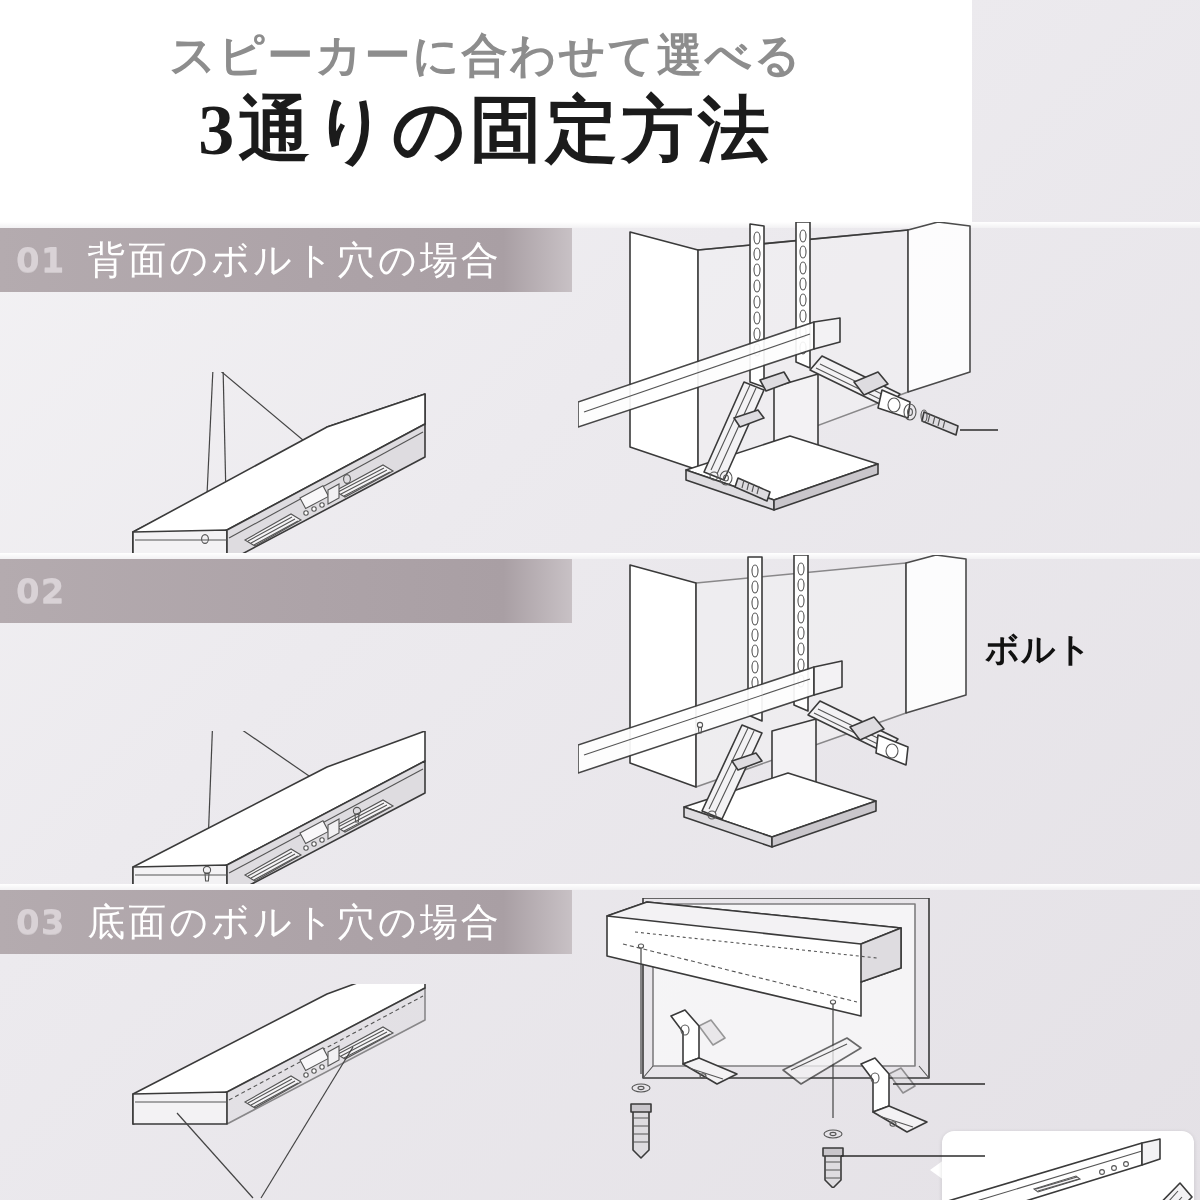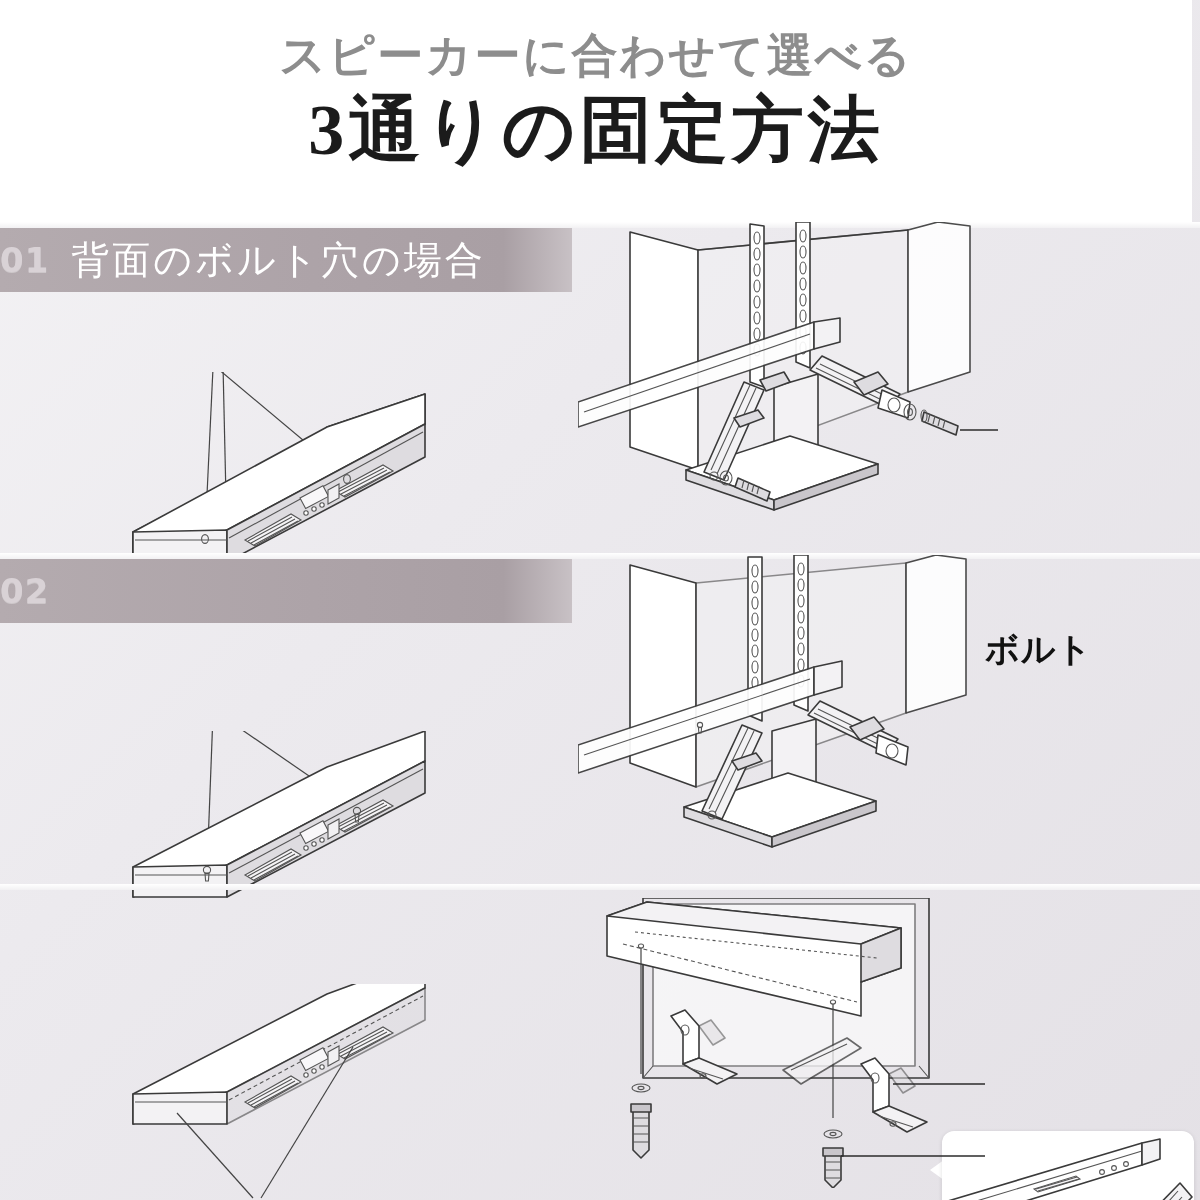--- a/index.html
+++ b/index.html
@@ -16,21 +16,21 @@
     height: 1200px;
     overflow: hidden;
     background: linear-gradient(135deg, #f4f3f5 0%, #eceaee 40%, #e4e1e6 100%);
   }
 
   
   .header {
     position: absolute;
     left: 0;
     top: 0;
-    width: 1192px;
+    width: 972px;
     height: 222px;
     background: #ffffff;
     text-align: center;
     box-sizing: border-box;
     padding-top: 30px;
   }
   .subtitle {
     font-family: "Liberation Sans", "DejaVu Sans", sans-serif;
     font-size: 46px;
     font-weight: bold;
@@ -71,20 +71,21 @@
   .banner {
     position: absolute;
     left: 0;
     top: 6px;
     width: 572px;
     height: 64px;
     background: linear-gradient(to right, #b4abaf 0%, #ada3a8 55%, #a99fa4 88%, #c8c1c5 100%);
     display: flex;
     align-items: center;
     box-sizing: border-box;
+    padding-left: 16px;
   }
   .banner-num {
     font-family: "DejaVu Sans", sans-serif;
     font-size: 34px;
     font-weight: bold;
     color: #d9d2d6;
     letter-spacing: 1px;
     margin-right: 14px;
     text-shadow: 0 1px 0 rgba(255,255,255,0.35);
   }
@@ -454,20 +455,24 @@
           <path class="arrow-blue" d="M78,76 L130,98 L124,108 L152,118 L140,92 L134,102 L82,80 Z"></path>
         </g>
       </svg>
 
     </div>
   </div>
 
   <div class="section" id="sec-03">
     <div class="sec-divider"></div>
 
+    <div class="banner">
+      <span class="banner-num">03</span>
+      <span class="banner-title">底面のボルト穴の場合</span>
+    </div>
 
     <svg width="420" height="220" viewBox="0 0 420 220" style="position:absolute;left:95px;top:100px;">
       <g>
         <path class="ln fc-w" d="M38,140 L38,110 L232,10 L330,-26 L330,4 L132,108 L38,140 Z"></path>
         <path class="ln fc-l" d="M38,110 L38,140 L132,140 L132,108 Z"></path>
         <path class="ln fc-g" d="M132,108 L132,140 L330,36 L330,4 Z" opacity="0.55"></path>
         <path class="ln-t" d="M40,118 L132,118"></path>
         <path class="ln-t" d="M134,116 L328,12" stroke-dasharray="4 3"></path>
       </g>
       <g class="ln-t">

